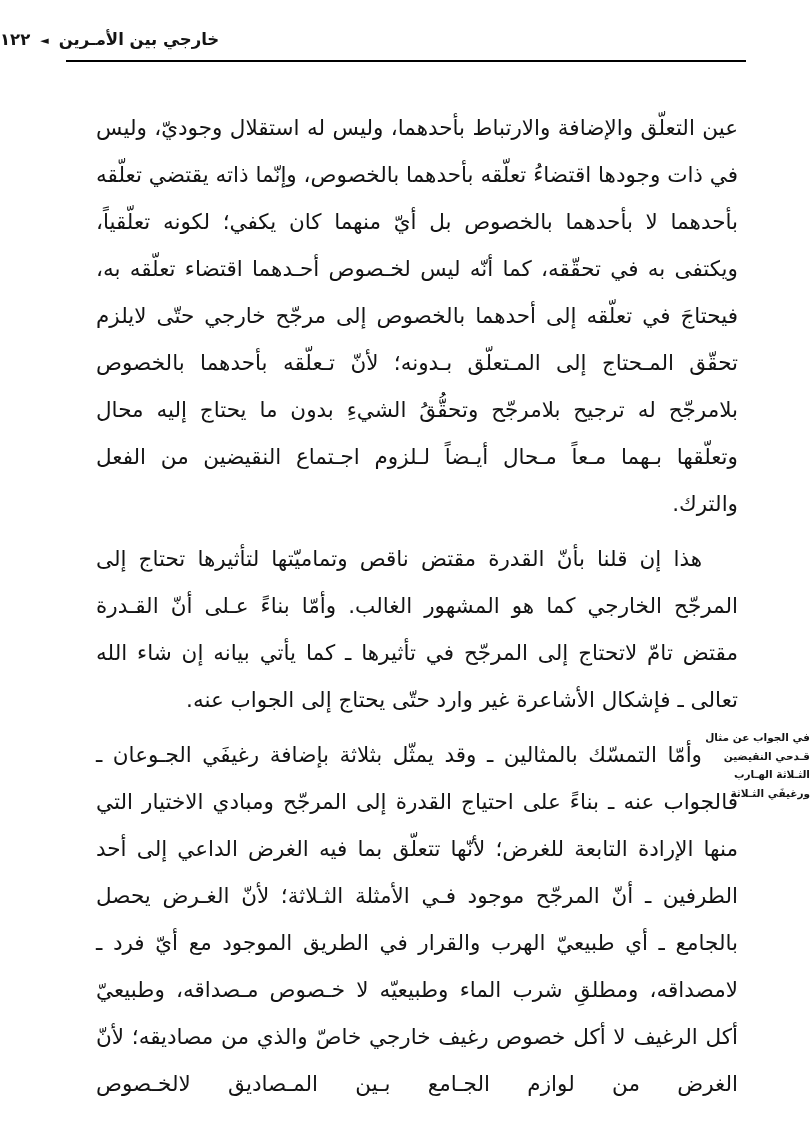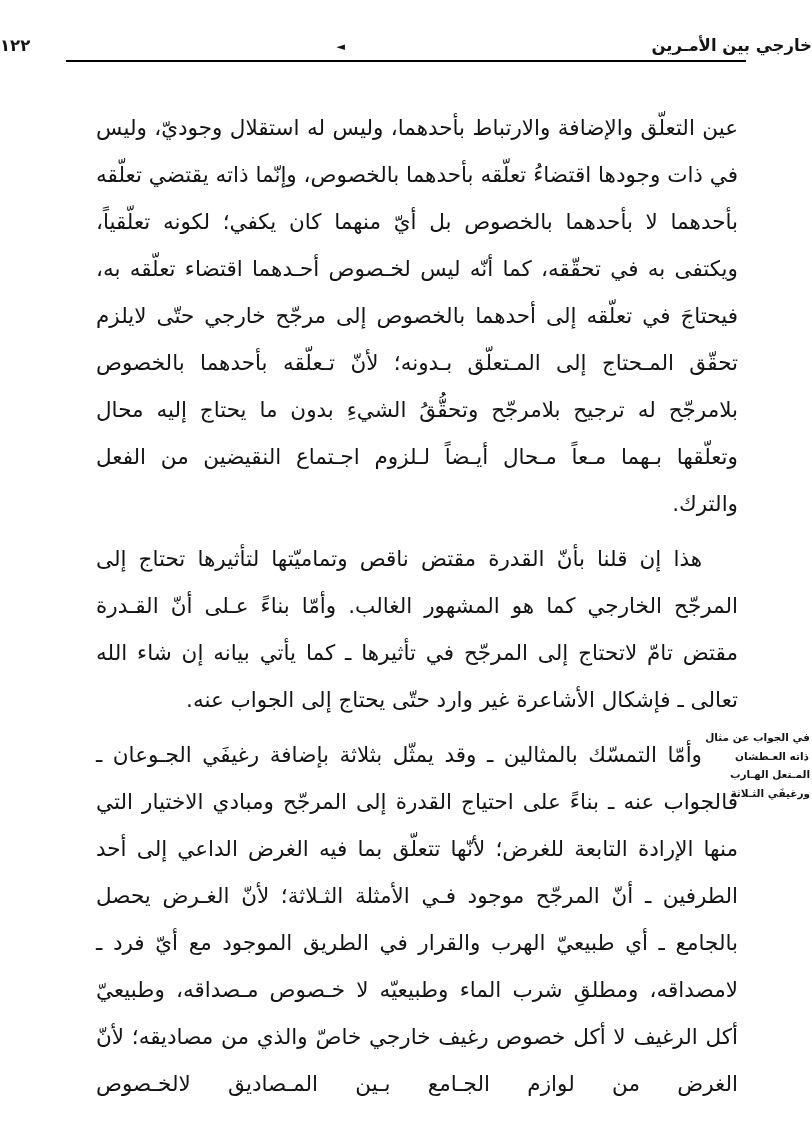--- a/index.html
+++ b/index.html
@@ -11,26 +11,26 @@
     position: relative;
     width: 812px;
     height: 1128px;
     background: #ffffff;
     color: #141414;
     font-family: "DejaVu Sans", sans-serif;
     overflow: hidden;
   }
   .header {
     position: absolute;
-    top: 36px;
+    top: 30px;
     left: 0;
     right: 0;
     display: flex;
     direction: ltr;
-    justify-content: space-between;
+    justify-content: flex-start;
     align-items: center;
     gap: 10px;
     font-weight: bold;
     font-size: 16.5px;
   }
   .header .page-number {
     letter-spacing: 1px;
   }
   .header .arrow {
     font-size: 11px;
@@ -96,18 +96,18 @@
   <div class="header-rule"></div>
 
   <div class="body-text">
       <p class="">عين التعلّق والإضافة والارتباط بأحدهما، وليس له استقلال وجوديّ، وليس في ذات وجودها اقتضاءُ تعلّقه بأحدهما بالخصوص، وإنّما ذاته يقتضي تعلّقه بأحدهما لا بأحدهما بالخصوص بل أيّ منهما كان يكفي؛ لكونه تعلّقياً، ويكتفى به في تحقّقه، كما أنّه ليس لخـصوص أحـدهما اقتضاء تعلّقه به، فيحتاجَ في تعلّقه إلى أحدهما بالخصوص إلى مرجّح خارجي حتّى لايلزم تحقّق المـحتاج إلى المـتعلّق بـدونه؛ لأنّ تـعلّقه بأحدهما بالخصوص بلامرجّح له ترجيح بلامرجّح وتحقُّقُ الشيءِ بدون ما يحتاج إليه محال وتعلّقها بـهما مـعاً مـحال أيـضاً لـلزوم اجـتماع النقيضين من الفعل والترك.</p>
       <p class="indent">هذا إن قلنا بأنّ القدرة مقتض ناقص وتماميّتها لتأثيرها تحتاج إلى المرجّح الخارجي كما هو المشهور الغالب. وأمّا بناءً عـلى أنّ القـدرة مقتض تامّ لاتحتاج إلى المرجّح في تأثيرها ـ كما يأتي بيانه إن شاء الله تعالى ـ فإشكال الأشاعرة غير وارد حتّى يحتاج إلى الجواب عنه.</p>
       <p class="indent">وأمّا التمسّك بالمثالين ـ وقد يمثّل بثلاثة بإضافة رغيفَي الجـوعان ـ فالجواب عنه ـ بناءً على احتياج القدرة إلى المرجّح ومبادي الاختيار التي منها الإرادة التابعة للغرض؛ لأنّها تتعلّق بما فيه الغرض الداعي إلى أحد الطرفين ـ أنّ المرجّح موجود فـي الأمثلة الثـلاثة؛ لأنّ الغـرض يحصل بالجامع ـ أي طبيعيّ الهرب والقرار في الطريق الموجود مع أيّ فرد ـ لامصداقه، ومطلقِ شرب الماء وطبيعيّه لا خـصوص مـصداقه، وطبيعيّ أكل الرغيف لا أكل خصوص رغيف خارجي خاصّ والذي من مصاديقه؛ لأنّ الغرض من لوازم الجـامع بـين المـصاديق لالخـصوص</p>
     </div>
 
   <div class="margin-note">
       <div class="note-line">في الجواب عن مثال</div>
-      <div class="note-line">ذاته العـطشان</div>
-      <div class="note-line">المـتعل الهـارب</div>
+      <div class="note-line">قـدحي النقيضين</div>
+      <div class="note-line">الثـلاثة الهـارب</div>
       <div class="note-line">ورغيفَي الثـلاثة</div>
     </div>
 
 </div>
 
 </body></html>

